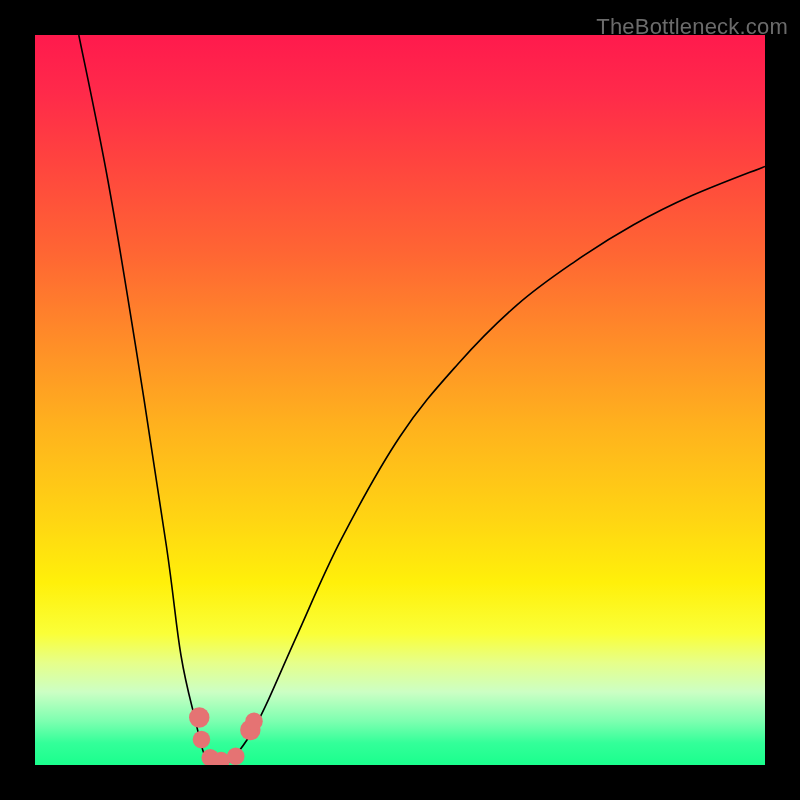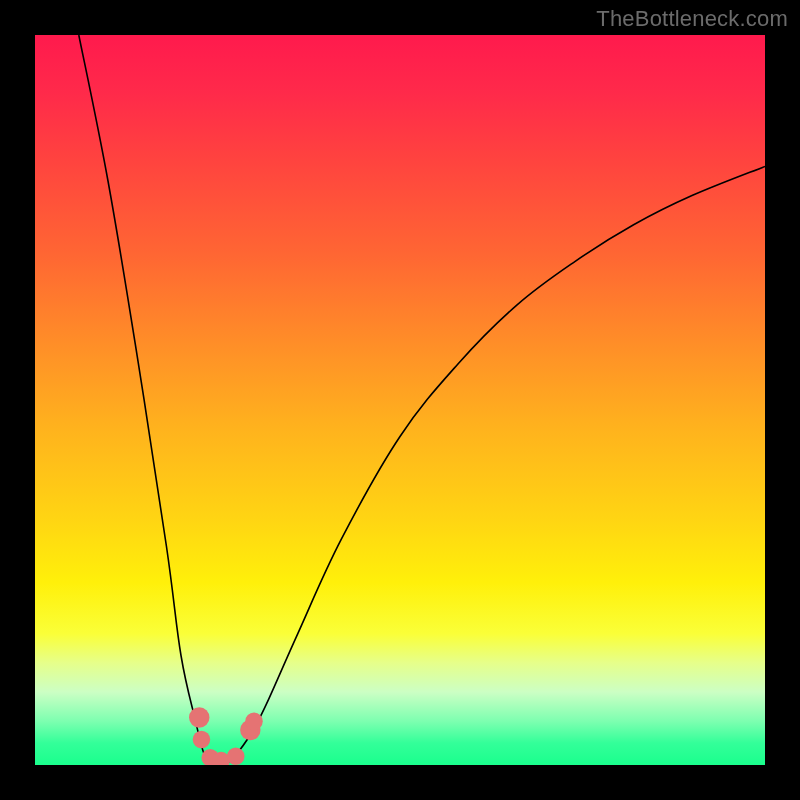--- a/index.html
+++ b/index.html
@@ -42,21 +42,21 @@
   }
   .curve-svg {
     position: absolute;
     left: 0;
     top: 0;
     width: 730px;
     height: 730px;
   }
   .watermark {
     position: absolute;
-    top: 6px;
+    top: 14px;
     right: 12px;
     color: #6b6b6b;
     font-size: 22px;
     font-weight: 500;
     letter-spacing: 0.2px;
   }
 </style>
 </head>
 <body>
 

